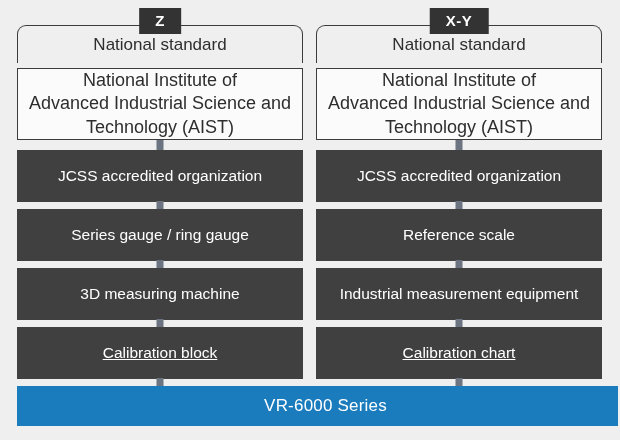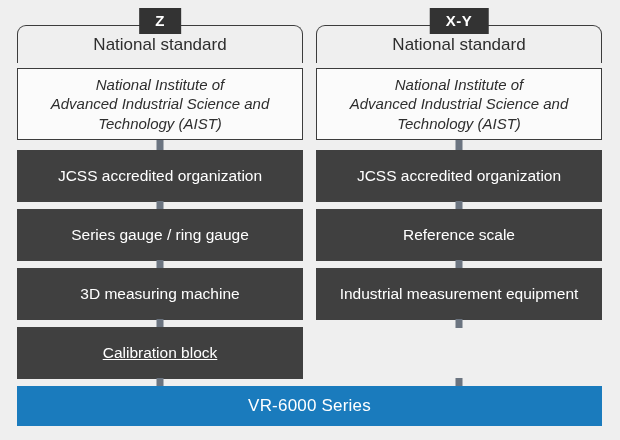--- a/index.html
+++ b/index.html
@@ -74,25 +74,24 @@
     left: 0;
     width: 286px;
     height: 72px;
     box-sizing: border-box;
     border: 1px solid #3c3c3c;
     background: #fbfbfb;
     display: flex;
     align-items: center;
     justify-content: center;
     text-align: center;
-    font-size: 15px;
+    font-size: 18px;
     line-height: 1.28;
     color: #2e2e2e;
     padding: 0 6px;
-    font-style: italic;
   }
 
   
   .step {
     position: absolute;
     left: 0;
     width: 286px;
     box-sizing: border-box;
     background: #404040;
     color: #ffffff;
@@ -130,20 +129,21 @@
     top: 386px;
     width: 585px;
     height: 40px;
     background: #1a7bbd;
     color: #ffffff;
     display: flex;
     align-items: center;
     justify-content: center;
     font-size: 17px;
     letter-spacing: 0.2px;
+    padding-left: 16px;
   }
 </style>
 </head>
 <body>
 
 <div class="diagram">
 
   <div class="column col-z">
 
     <div class="badge">Z</div>
@@ -191,18 +191,19 @@
 
     <div class="step s0">JCSS accredited organization</div>
     <div class="connector c0"></div>
 
     <div class="step s1">Reference scale</div>
     <div class="connector c1"></div>
 
     <div class="step s2">Industrial measurement equipment</div>
     <div class="connector c2"></div>
 
+    <div class="step s3">Calibration chart</div>
     <div class="connector c3"></div>
   </div>
 
   <div class="product-bar">VR-6000 Series</div>
 
 </div>
 
 </body></html>

